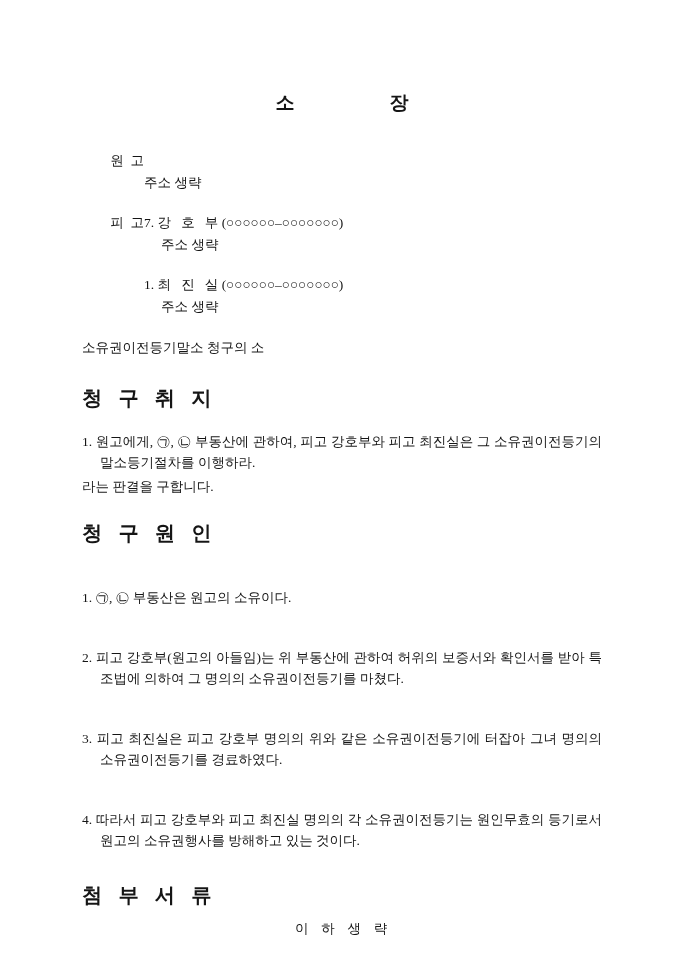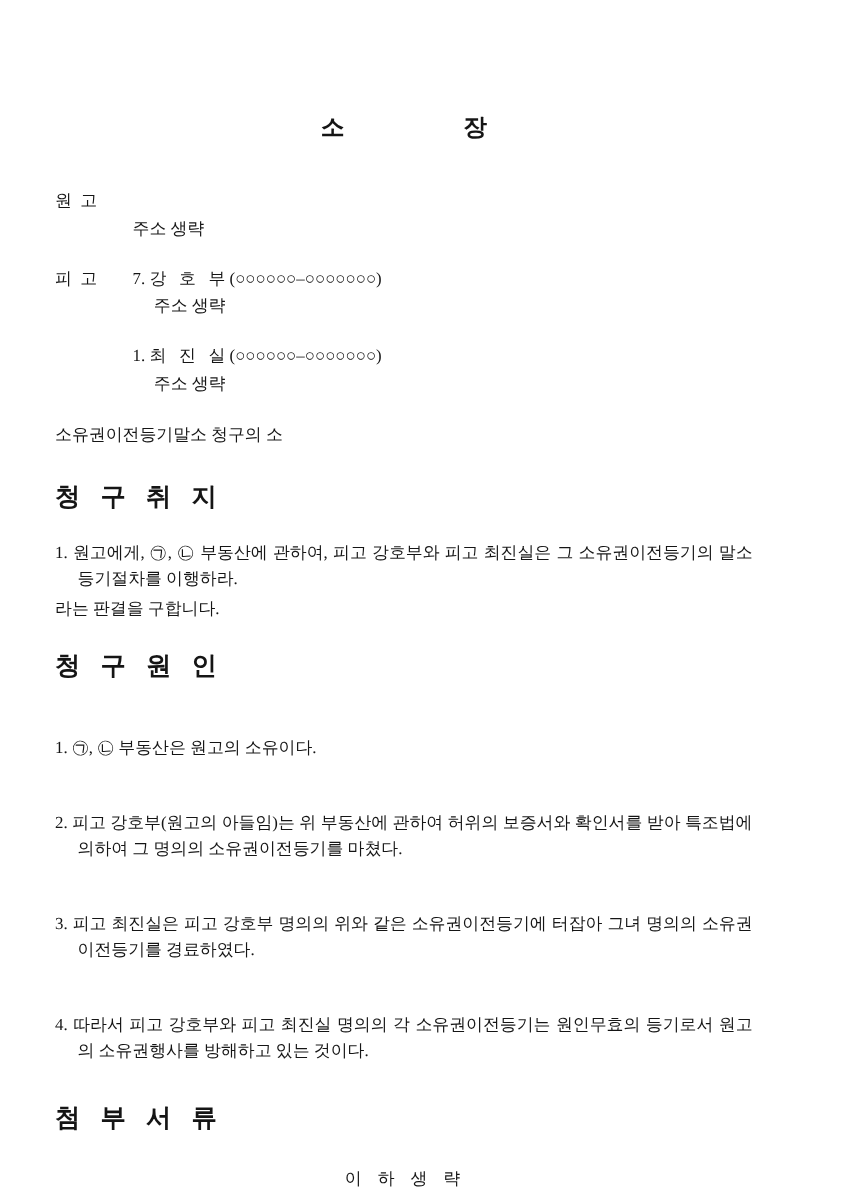--- a/index.html
+++ b/index.html
@@ -6,56 +6,56 @@
   html, body { background: #ffffff; }
   .page {
     width: 680px;
     height: 962px;
     margin: 0 auto;
     background: #ffffff;
     color: #151515;
     font-family: "Liberation Serif", "DejaVu Serif", serif;
     font-size: 13.5px;
     line-height: 1.55;
-    padding: 88px 78px 40px 44px;
+    padding: 88px 78px 40px 82px;
     overflow: hidden;
   }
   .title {
     font-size: 19px;
     font-weight: bold;
     text-align: center;
     letter-spacing: 95px;
     text-indent: 95px;
     white-space: nowrap;
     margin-bottom: 34px;
   }
   .party-block { margin-bottom: 19px; }
   .party-line { display: flex; white-space: pre; }
-  .party-role { flex: 0 0 62px; white-space: pre; }
+  .party-role { flex: 0 0 62px; white-space: pre; text-align: right; }
   .party-detail { white-space: pre; }
   .party-address { margin-top: 1px; }
   .addr-plain { margin-left: 62px; }
   .addr-num { margin-left: 79px; }
   .case-title { margin-top: 20px; margin-bottom: 24px; }
   .section-heading {
     text-align: left;
     white-space: pre;
     letter-spacing: 2px;
     margin: 20px 0 18px 0;
   }
   .hang {
     padding-left: 18px;
     text-indent: -18px;
     text-align: justify;
     word-break: break-all;
   }
   .purpose-items .hang { margin-bottom: 3px; }
   .closing { margin-bottom: 2px; }
   .cause-items .hang { margin-bottom: 21px; margin-top: 39px; }
-  .attach-heading { margin-top: 28px; margin-bottom: 22px; }
+  .attach-heading { margin-top: 28px; margin-bottom: 8px; }
   .attach-body { text-align: center; white-space: pre; letter-spacing: 2px; }
 </style>
 </head>
 <body>
 
 <div class="page">
 
   <h1 class="title">소장</h1>
 
   <section>

